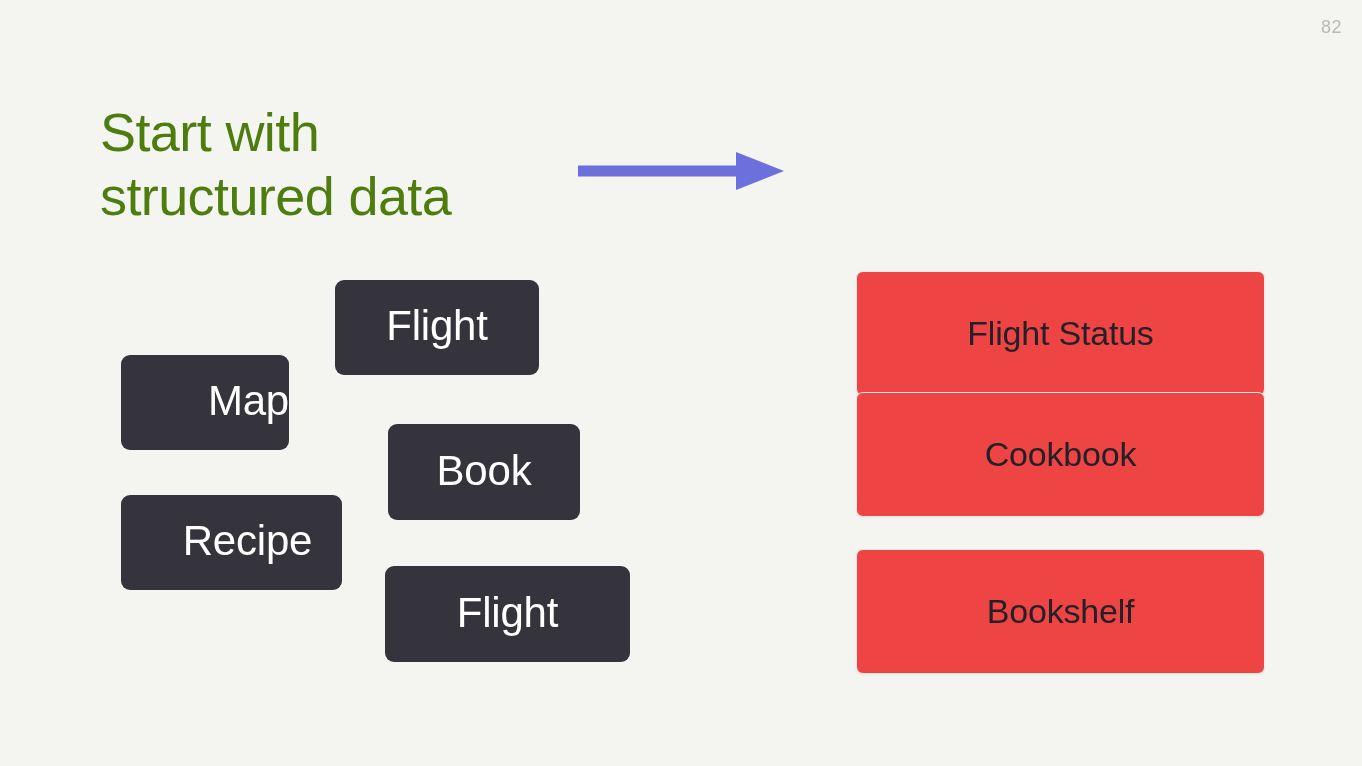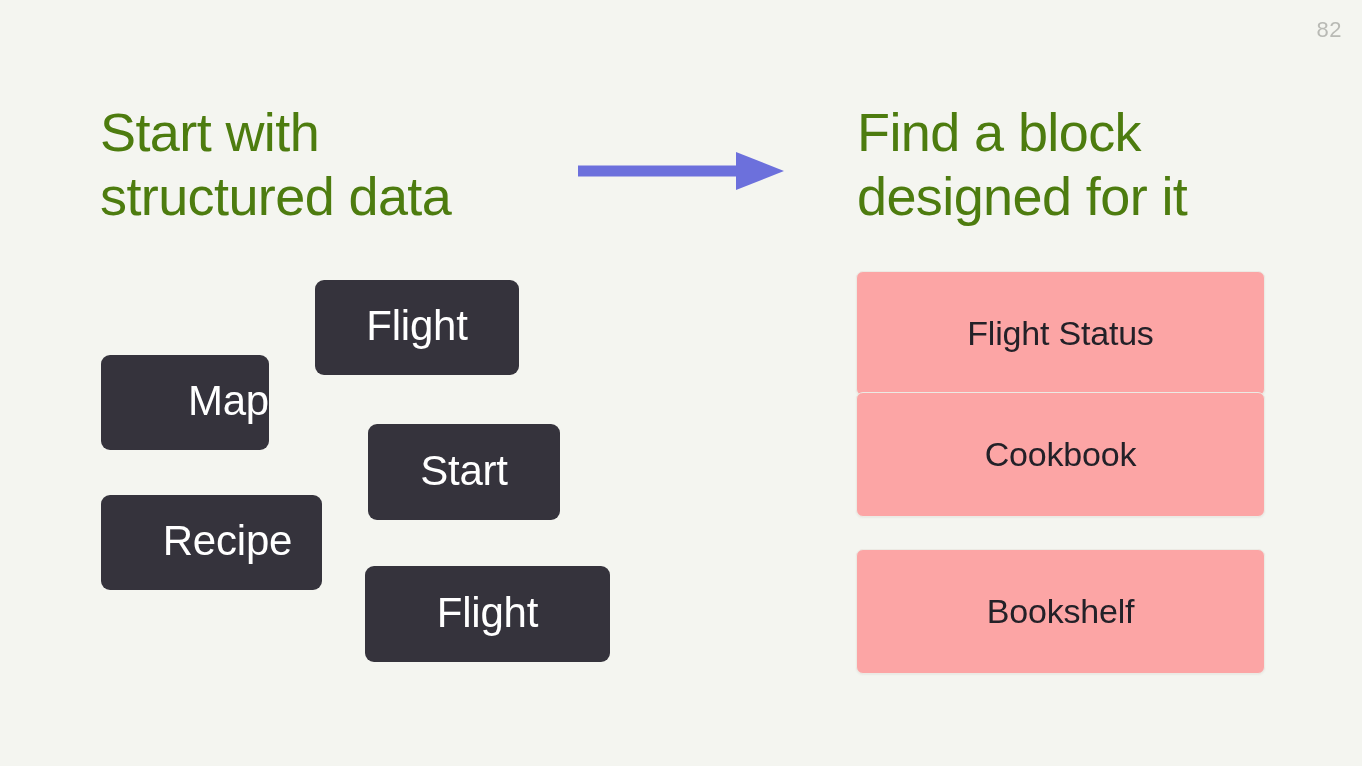--- a/index.html
+++ b/index.html
@@ -19,21 +19,21 @@
     position: absolute;
     inset: 0;
     background: #f4f5f0;
   }
 
   
   .page-number {
     position: absolute;
     top: 17px;
     right: 20px;
-    font-size: 22px;
+    font-size: 18px;
     color: #b9bab5;
     letter-spacing: 0.5px;
     font-family: "Liberation Sans", sans-serif;
   }
 
   
   .heading {
     position: absolute;
     font-size: 54px;
     line-height: 64px;
@@ -71,35 +71,36 @@
     border-radius: 9px;
     display: flex;
     align-items: center;
     justify-content: center;
     font-size: 42px;
     letter-spacing: -0.2px;
     font-weight: 400;
     font-family: "Liberation Sans", sans-serif;
     box-sizing: border-box;
     padding-bottom: 3px;
+    margin-left: 20px;
   }
 
   .tag-flight  { left: 315px; top: 280px; width: 204px; height: 95px; }
   .tag-map     { left: 101px; top: 355px; width: 168px; height: 95px; justify-content: flex-end; }
   .tag-book    { left: 368px; top: 424px; width: 192px; height: 96px; }
   .tag-recipe  { left: 101px; top: 495px; width: 221px; height: 95px; padding-left: 32px; }
   .tag-product { left: 365px; top: 566px; width: 245px; height: 96px; }
 
   
   .card {
     position: absolute;
     left: 856px;
     width: 409px;
     height: 125px;
-    background: #fca5a5;
+    background: #ef4444;
     border-radius: 7px;
     border: 1px solid #eceae4;
     box-shadow: 0 1px 2px rgba(60, 60, 50, 0.06);
     display: flex;
     align-items: center;
     justify-content: center;
     box-sizing: border-box;
   }
   .card-label {
     font-size: 34px;
@@ -124,40 +125,38 @@
 
   <div class="tag tag-flight">
     <span>Flight</span>
   </div>
 
   <div class="tag tag-map">
     <span>Map</span>
   </div>
 
   <div class="tag tag-book">
-    <span>Start</span>
+    <span>Book</span>
   </div>
 
   <div class="tag tag-recipe">
     <span>Recipe</span>
   </div>
 
   <div class="tag tag-product">
     <span>Flight</span>
   </div>
 
   <div class="arrow">
     <svg width="208" height="46" viewBox="0 0 208 46" xmlns="http://www.w3.org/2000/svg">
       <rect x="0" y="17.5" width="172" height="11" fill="#6c70dc"></rect>
       <polygon points="158,4 206,23 158,42" fill="#6c70dc"></polygon>
     </svg>
   </div>
 
-  <div class="heading heading-right">Find a block
-designed for it</div>
 
   <div class="card card-0">
     <span class="card-label">Flight Status</span>
   </div>
 
   <div class="card card-1">
     <span class="card-label">Cookbook</span>
   </div>
 
   <div class="card card-2">

